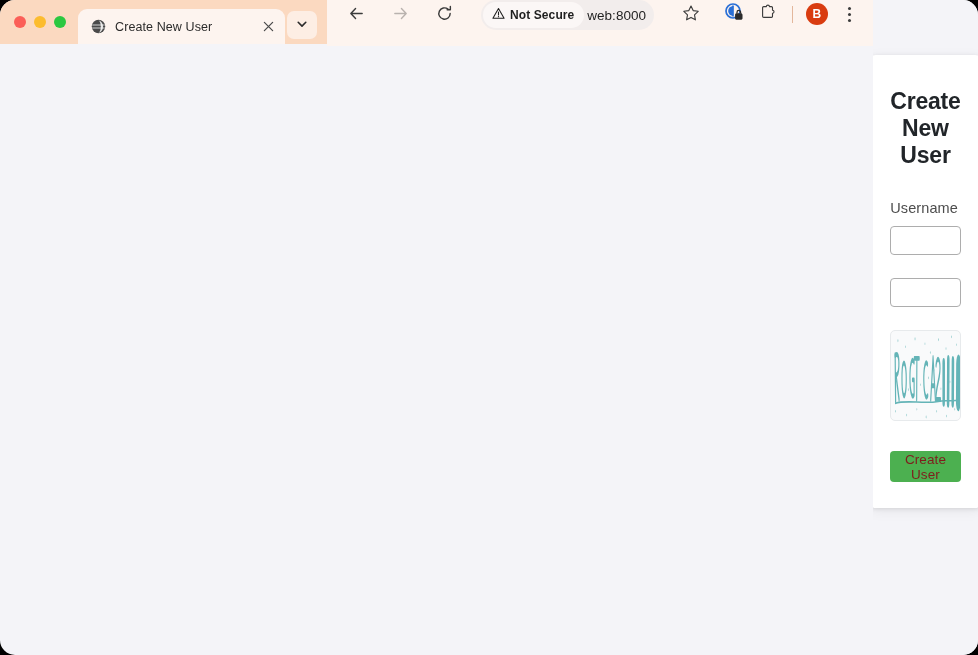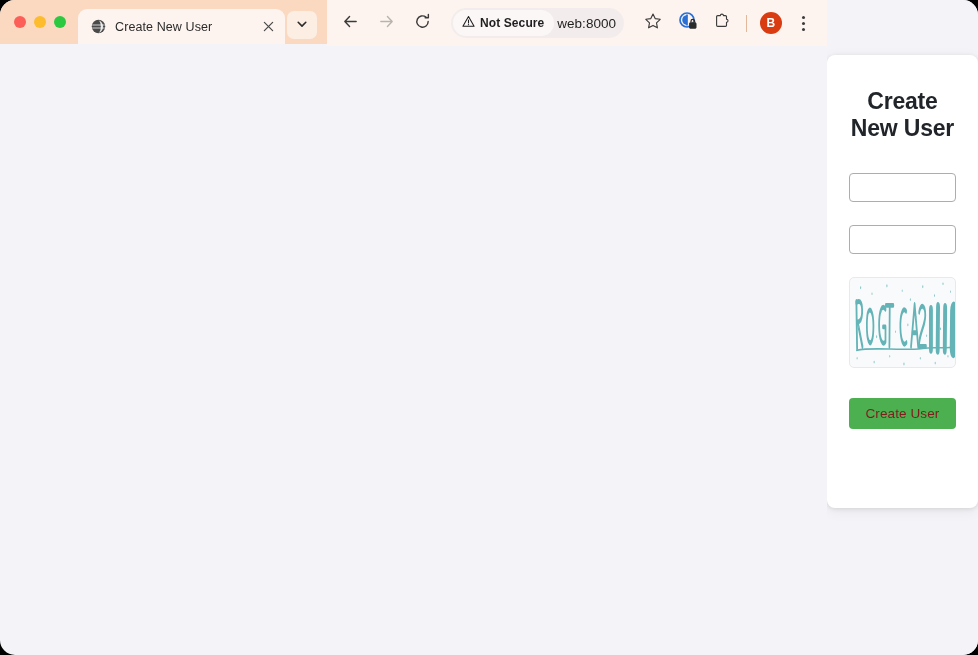--- a/index.html
+++ b/index.html
@@ -92,23 +92,23 @@
     background: #fdeee4;
     border-radius: 7px;
     display: flex; align-items: center; justify-content: center;
   }
 
   
   .toolbar {
     height: 46px;
     background: #fdf4ef;
     display: flex;
-    align-items: center;
-    padding: 0 10px 0 8px;
-    gap: 6px;
+    align-items: flex-start;
+    padding: 0 10px 0 14px;
+    gap: 14px;
     flex: 0 0 auto;
   }
   .nav-btn {
     width: 30px; height: 30px;
     display: flex; align-items: center; justify-content: center;
     border-radius: 50%;
     flex: 0 0 30px;
   }
   .omnibox {
     flex: 1 1 auto;
@@ -401,20 +401,21 @@
       </div>
     </div>
   </div>
 
   <div class="viewport">
 
     <div class="card">
 
       <div class="card-title">Create New User</div>
 
+      <label class="field-label">Username</label>
       <input class="text-input" type="text" placeholder="" style="">
 
       <input class="text-input" type="text" placeholder="" style="">
 
       <div class="captcha-box">
         <svg class="captcha-svg" viewBox="0 0 296 91" preserveAspectRatio="none">
           <g stroke="#64b4b7" fill="none" stroke-linecap="round" stroke-linejoin="round">
 
             <g stroke-width="5.2">
               <path d="M18 24 L20 72"></path>

